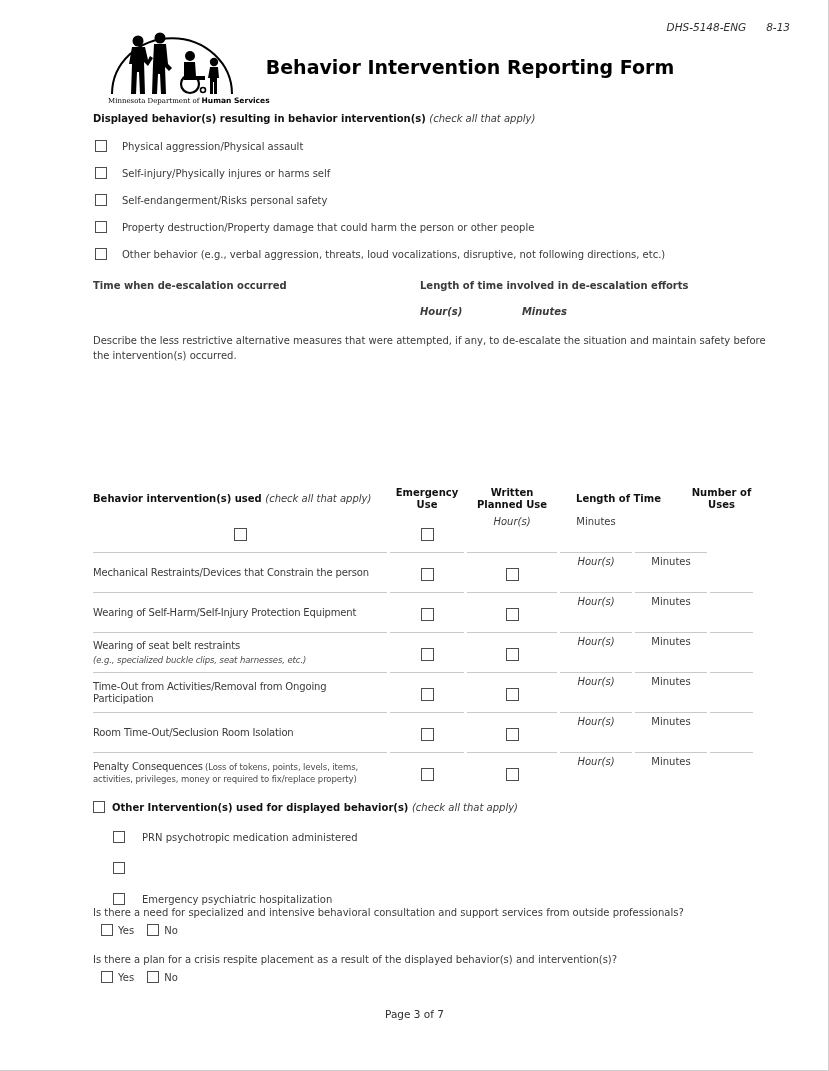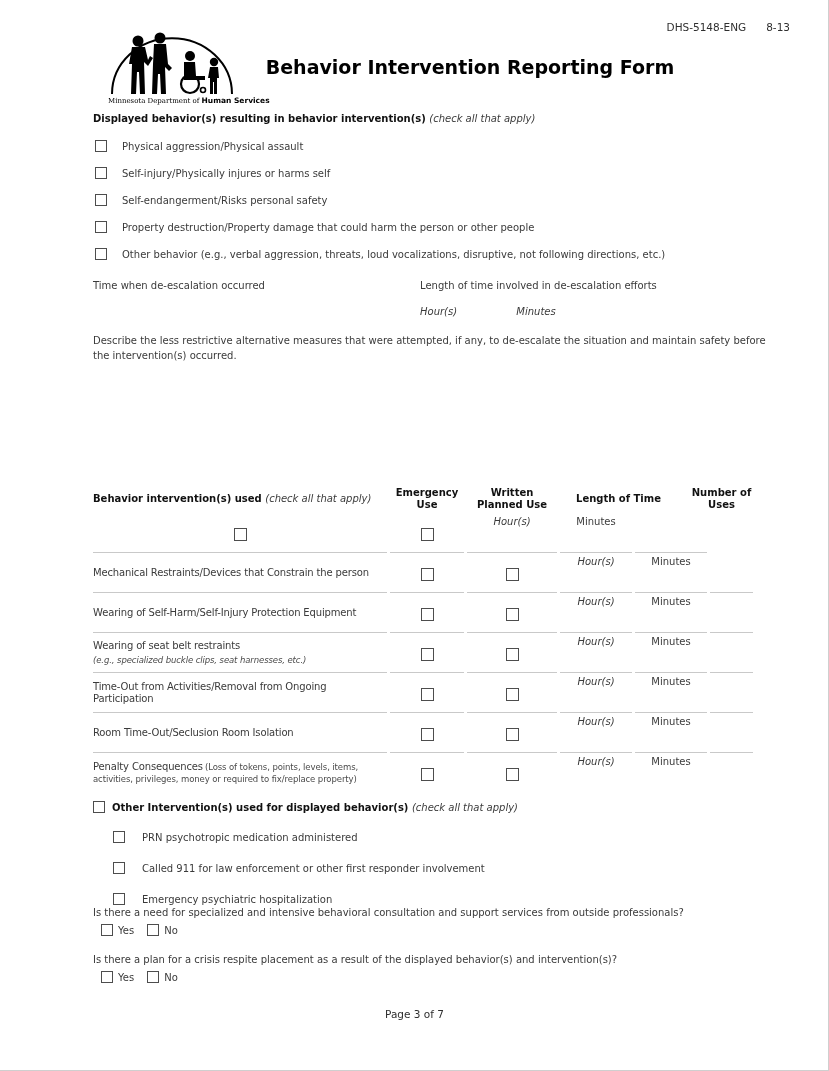--- a/index.html
+++ b/index.html
@@ -9,35 +9,35 @@
     box-shadow:inset -1px -1px 0 #cfcfcf;overflow:hidden;
   }
   .bold{font-weight:bold;color:#111;}
   .italic{font-style:italic;}
 
   
   .cb{display:inline-block;width:10px;height:10px;border:1px solid #4d4d4d;background:#fff;flex:0 0 auto;}
   .cb.big{width:11px;height:11px;}
 
   
-  .form-id{position:absolute;top:21px;right:39px;display:flex;gap:20px;font-size:10.5px;color:#2e2e2e;}
+  .form-id{position:absolute;top:21px;right:39px;display:flex;gap:20px;font-size:10.5px;color:#2e2e2e;font-style:italic;}
   .logo{position:absolute;left:108px;top:26px;width:130px;}
   .logo-caption{font-family:"DejaVu Serif",serif;font-size:7px;color:#000;white-space:nowrap;margin-top:-2px;}
   .logo-caption .svc{font-family:"DejaVu Sans",sans-serif;font-weight:bold;font-size:7.5px;}
   .page-title{position:absolute;left:235px;top:56px;width:470px;text-align:center;
     font-size:19px;font-weight:bold;color:#000;}
 
   
   .sec1{position:absolute;left:93px;top:112px;width:700px;}
   .sec-heading{font-size:10px;line-height:14px;}
   .chk-row{display:flex;align-items:center;gap:15px;padding-left:2px;margin-top:13px;min-height:14px;}
   .chk-row .lbl{line-height:13px;text-align:right;}
 
   
-  .deesc{position:absolute;left:93px;top:275px;width:700px;height:50px;}
+  .deesc{position:absolute;left:93px;top:275px;width:700px;height:50px;font-weight:bold;}
   .deesc .t{position:absolute;left:0;top:5px;}
   .deesc .len{position:absolute;left:327px;top:5px;}
   .deesc .hm{position:absolute;left:327px;top:31px;font-style:italic;}
   .deesc .hm .min{margin-left:56px;}
 
   .describe{position:absolute;left:93px;top:334px;width:675px;line-height:14.5px;}
 
   
   .tbl{position:absolute;left:93px;top:485px;width:660px;}
   .trow{display:grid;grid-template-columns:294px 74px 90px 72px 72px 43px;column-gap:3px;}
@@ -258,21 +258,20 @@
     <div class="other-head">
       <span class="cb"></span>
       <span><span class="bold">Other Intervention(s) used for displayed behavior(s) </span><span class="italic">(check all that apply)</span></span>
     </div>
     <div class="chk-row">
       <span class="cb"></span>
       <span class="lbl">PRN psychotropic medication administered</span>
     </div>
     <div class="chk-row">
       <span class="cb"></span>
-      <span class="lbl">Called 911 for law enforcement or other first responder involvement</span>
     </div>
     <div class="chk-row">
       <span class="cb"></span>
       <span class="lbl">Emergency psychiatric hospitalization</span>
     </div>
   </div>
 
   <div class="questions">
     <div class="q">
       <div class="q-text">Is there a need for specialized and intensive behavioral consultation and support services from outside professionals?</div>

